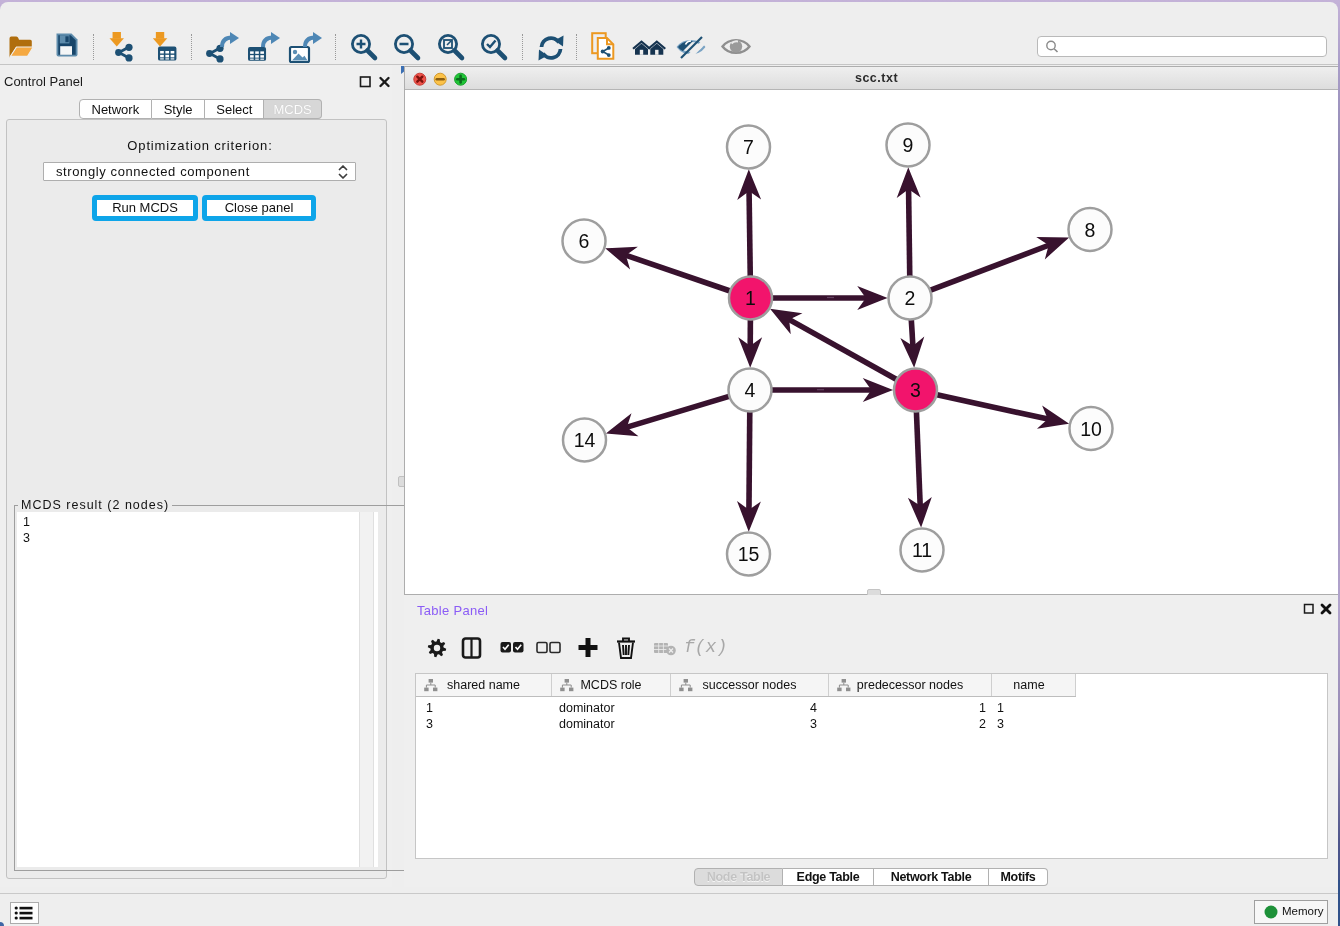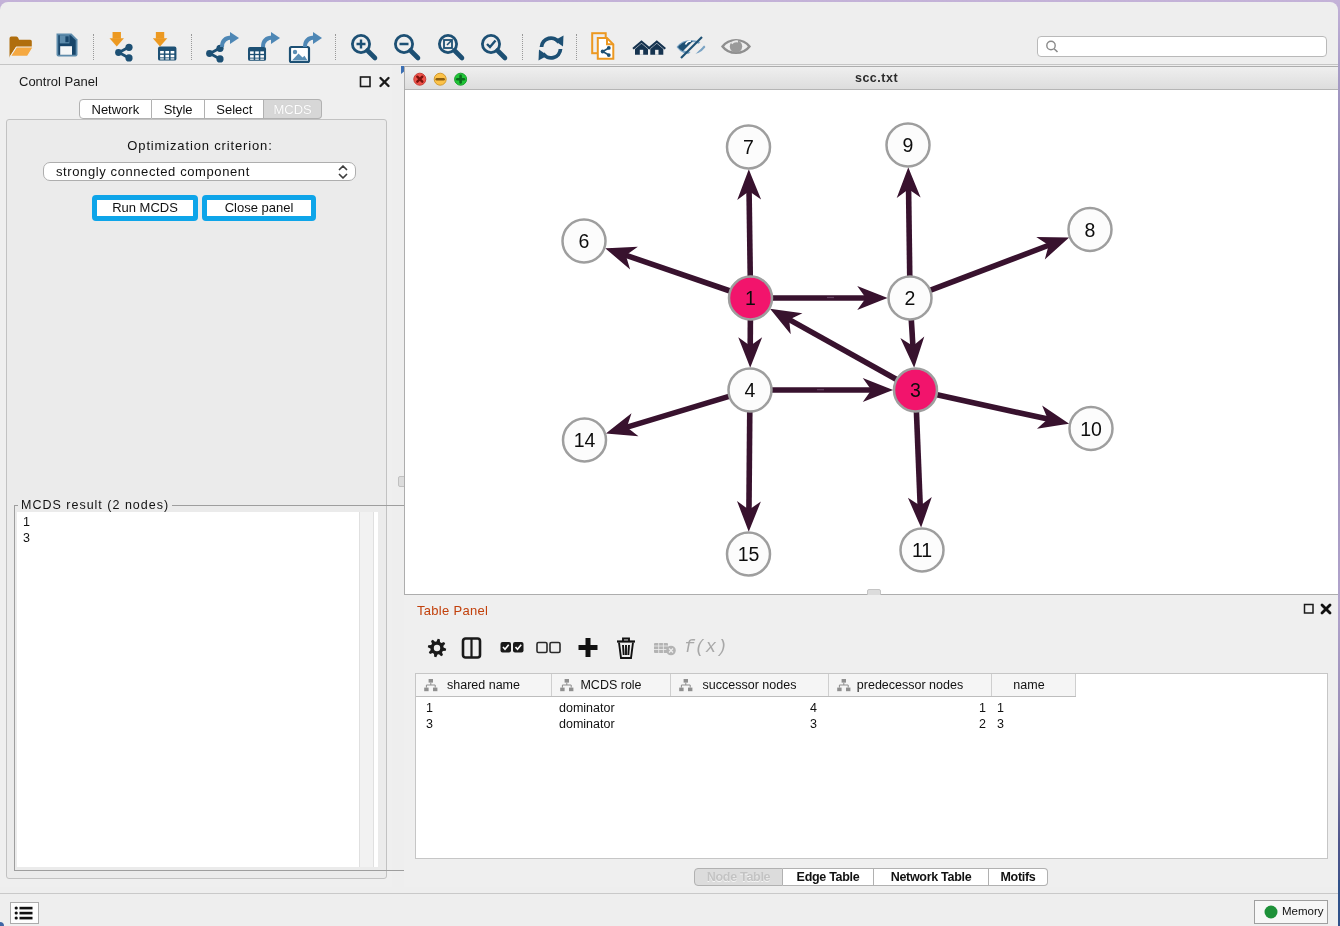--- a/index.html
+++ b/index.html
@@ -15,48 +15,48 @@
       background:#e4e4e4;border:1px solid #cccccc;}
   #apptitle{left:0;top:5px;width:1338px;text-align:center;font-size:13px;color:#a2a2a2;}
   #toolbar{left:0;top:27px;width:1338px;height:35px;background:#eeeeee;
            border-bottom:1px solid #c5c5c5;}
   .sep{position:absolute;top:5px;height:26px;width:0;border-left:1px dotted #999;}
   .ticon{position:absolute;top:2px;}
   #searchbox{position:absolute;left:1037px;top:7px;width:288px;height:19px;background:#fff;
              border:1px solid #b9b9b9;border-radius:4px;}
   
   #cpanel{left:0;top:63px;width:392px;height:822px;background:#efefef;}
-  #cptitle{left:19px;top:9px;font-size:13px;color:#1a1a1a;}
+  #cptitle{left:4px;top:9px;font-size:13px;color:#1a1a1a;}
   #cptabs{left:79px;top:34px;width:243px;height:20px;display:flex;font-size:13px;}
   .tab{border:1px solid #b1b1b1;border-left:none;background:#fff;color:#111;
        display:flex;align-items:center;justify-content:center;height:18px;}
   .tab.first{border-left:1px solid #b1b1b1;border-radius:4px 0 0 4px;}
   .tab.last{border-radius:0 4px 4px 0;}
   .tab.sel{background:#d7d7d7;color:#fdfdfd;text-shadow:0 0 1px #bbb;}
   #cpcontent{left:6px;top:54px;width:379px;height:758px;background:#ebebeb;
              border:1px solid #c2c2c2;border-radius:3px;}
   #optlabel{left:4px;top:73px;width:392px;text-align:center;font-size:13px;letter-spacing:0.85px;color:#111;}
   #combo{left:43px;top:97px;width:299px;height:17px;background:#fff;border:1px solid #aeaeae;
-         border-radius:7px;font-size:13px;letter-spacing:0.6px;color:#111;line-height:17px;padding-left:12px;}
+         border-radius:1px;font-size:13px;letter-spacing:0.6px;color:#111;line-height:17px;padding-left:12px;}
   .btn{position:absolute;height:16px;background:#fff;border:5px solid #0ea5e9;border-radius:4px;
        font-size:13px;color:#111;text-align:center;line-height:16px;}
   #mcdsgroup{left:14px;top:440px;width:366px;height:364px;border:1px solid #9e9e9e;padding-left:28px;}
   #mcdslabel{left:3px;top:-8px;background:#ebebeb;padding:0 3px;font-size:12.5px;letter-spacing:1px;color:#111;}
   #mcdswhite{left:2px;top:6px;width:361px;height:355px;background:#fff;}
   #mcdsscroll{right:4px;top:0px;width:13px;height:355px;background:#f2f2f2;border-left:1px solid #e0e0e0;}
   
   #netwin{left:404px;top:64px;width:934px;height:529px;background:#fff;
           border:1px solid #adadad;border-right:none;box-sizing:border-box;}
   #nettitle{left:0;top:0;width:933px;height:22px;
             background:linear-gradient(180deg,#efefef 0%,#dddddd 100%);
             border-bottom:1px solid #b5b5b5;}
   #netname{left:5px;top:4px;width:933px;text-align:center;font-size:12.5px;letter-spacing:0.5px;color:#2c2c2c;font-weight:bold;}
   
   #tpanel{left:404px;top:593px;width:934px;height:292px;background:#efefef;}
-  #tptitle{left:13px;top:8px;font-size:13px;letter-spacing:0.3px;color:#c2410c;}
+  #tptitle{left:13px;top:8px;font-size:13px;letter-spacing:0.3px;color:#8b5cf6;}
   #ttable{left:11px;top:78px;width:911px;height:184px;background:#fff;border:1px solid #c6c6c6;}
   #thead{left:0;top:0;width:660px;height:22px;background:#f5f5f5;border-bottom:1px solid #bdbdbd;}
   .hcell{position:absolute;top:0;height:22px;border-right:1px solid #cfcfcf;font-size:12.5px;color:#111;}
   .hlabel{position:absolute;top:4px;width:100%;text-align:center;}
   .rowtext{position:absolute;font-size:12.5px;color:#111;}
   #btabs{left:290px;top:273px;height:18px;display:flex;font-size:12.5px;font-weight:bold;letter-spacing:-0.3px;}
   .btab{border:1px solid #b1b1b1;border-left:none;background:#fff;color:#111;
         display:flex;align-items:center;justify-content:center;height:16px;}
   
   #statusbar{left:0;top:891px;width:1338px;height:35px;background:#eeeeee;border-top:1px solid #c9c9c9;}

